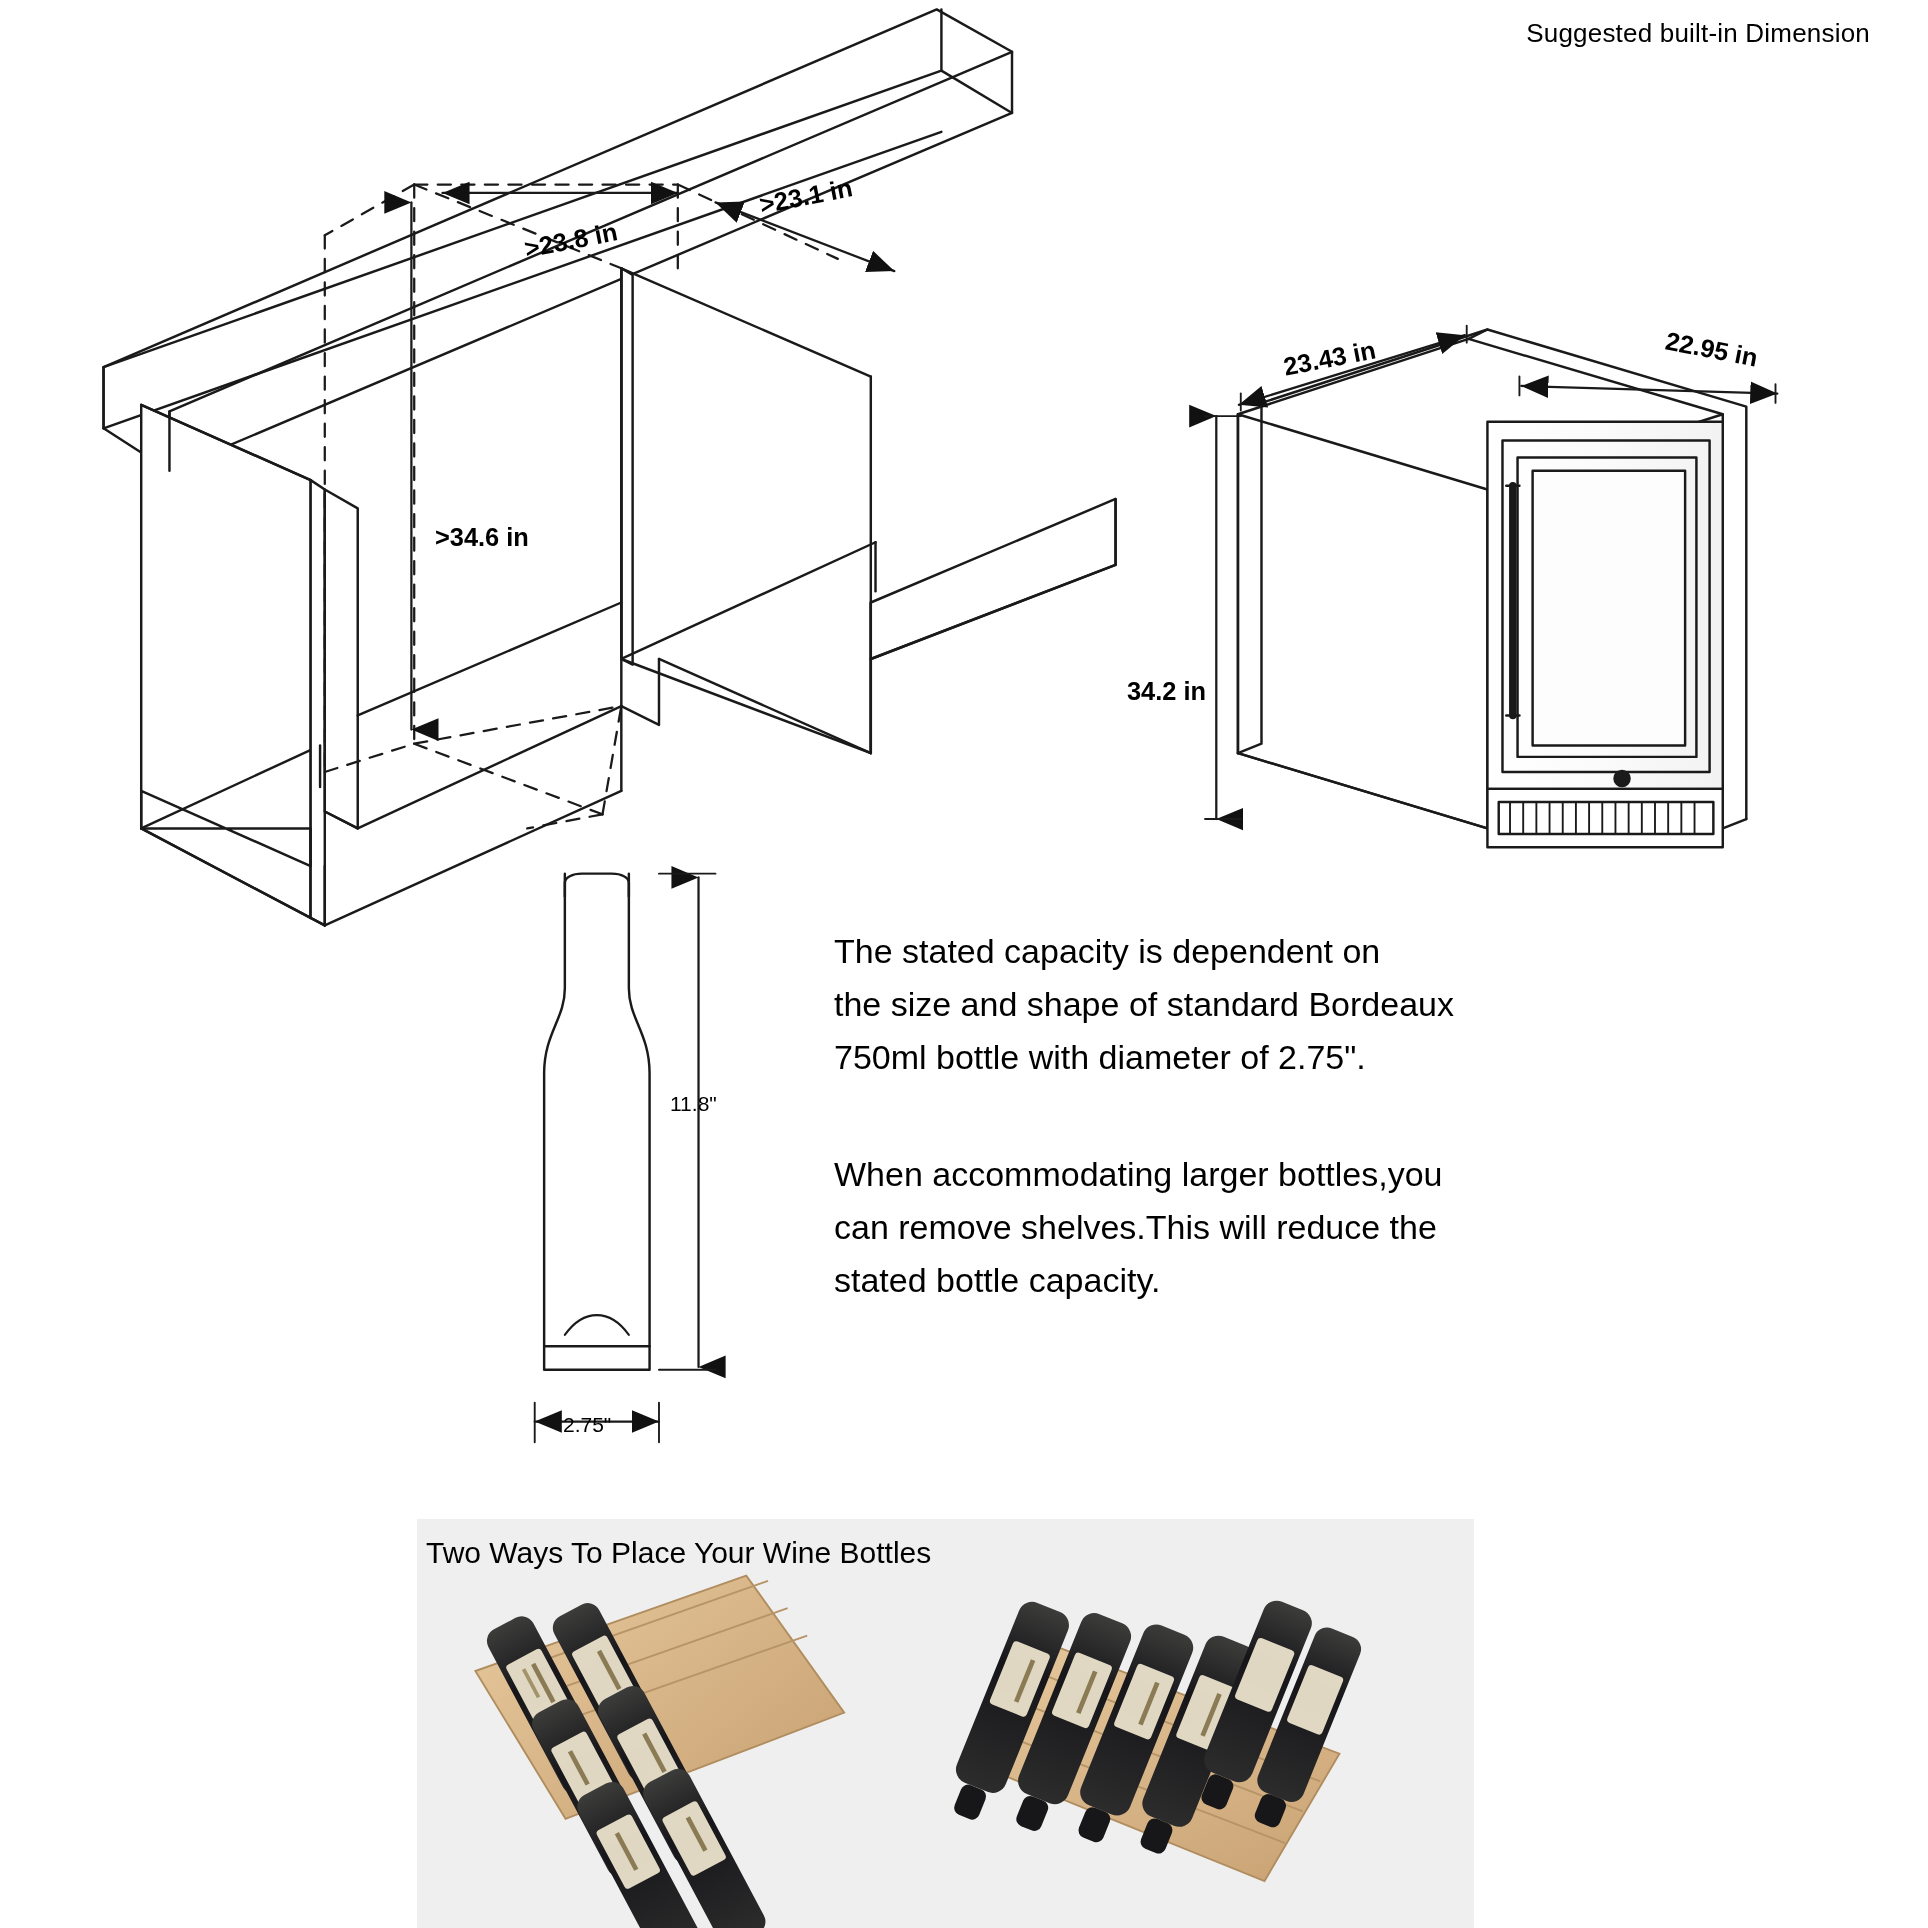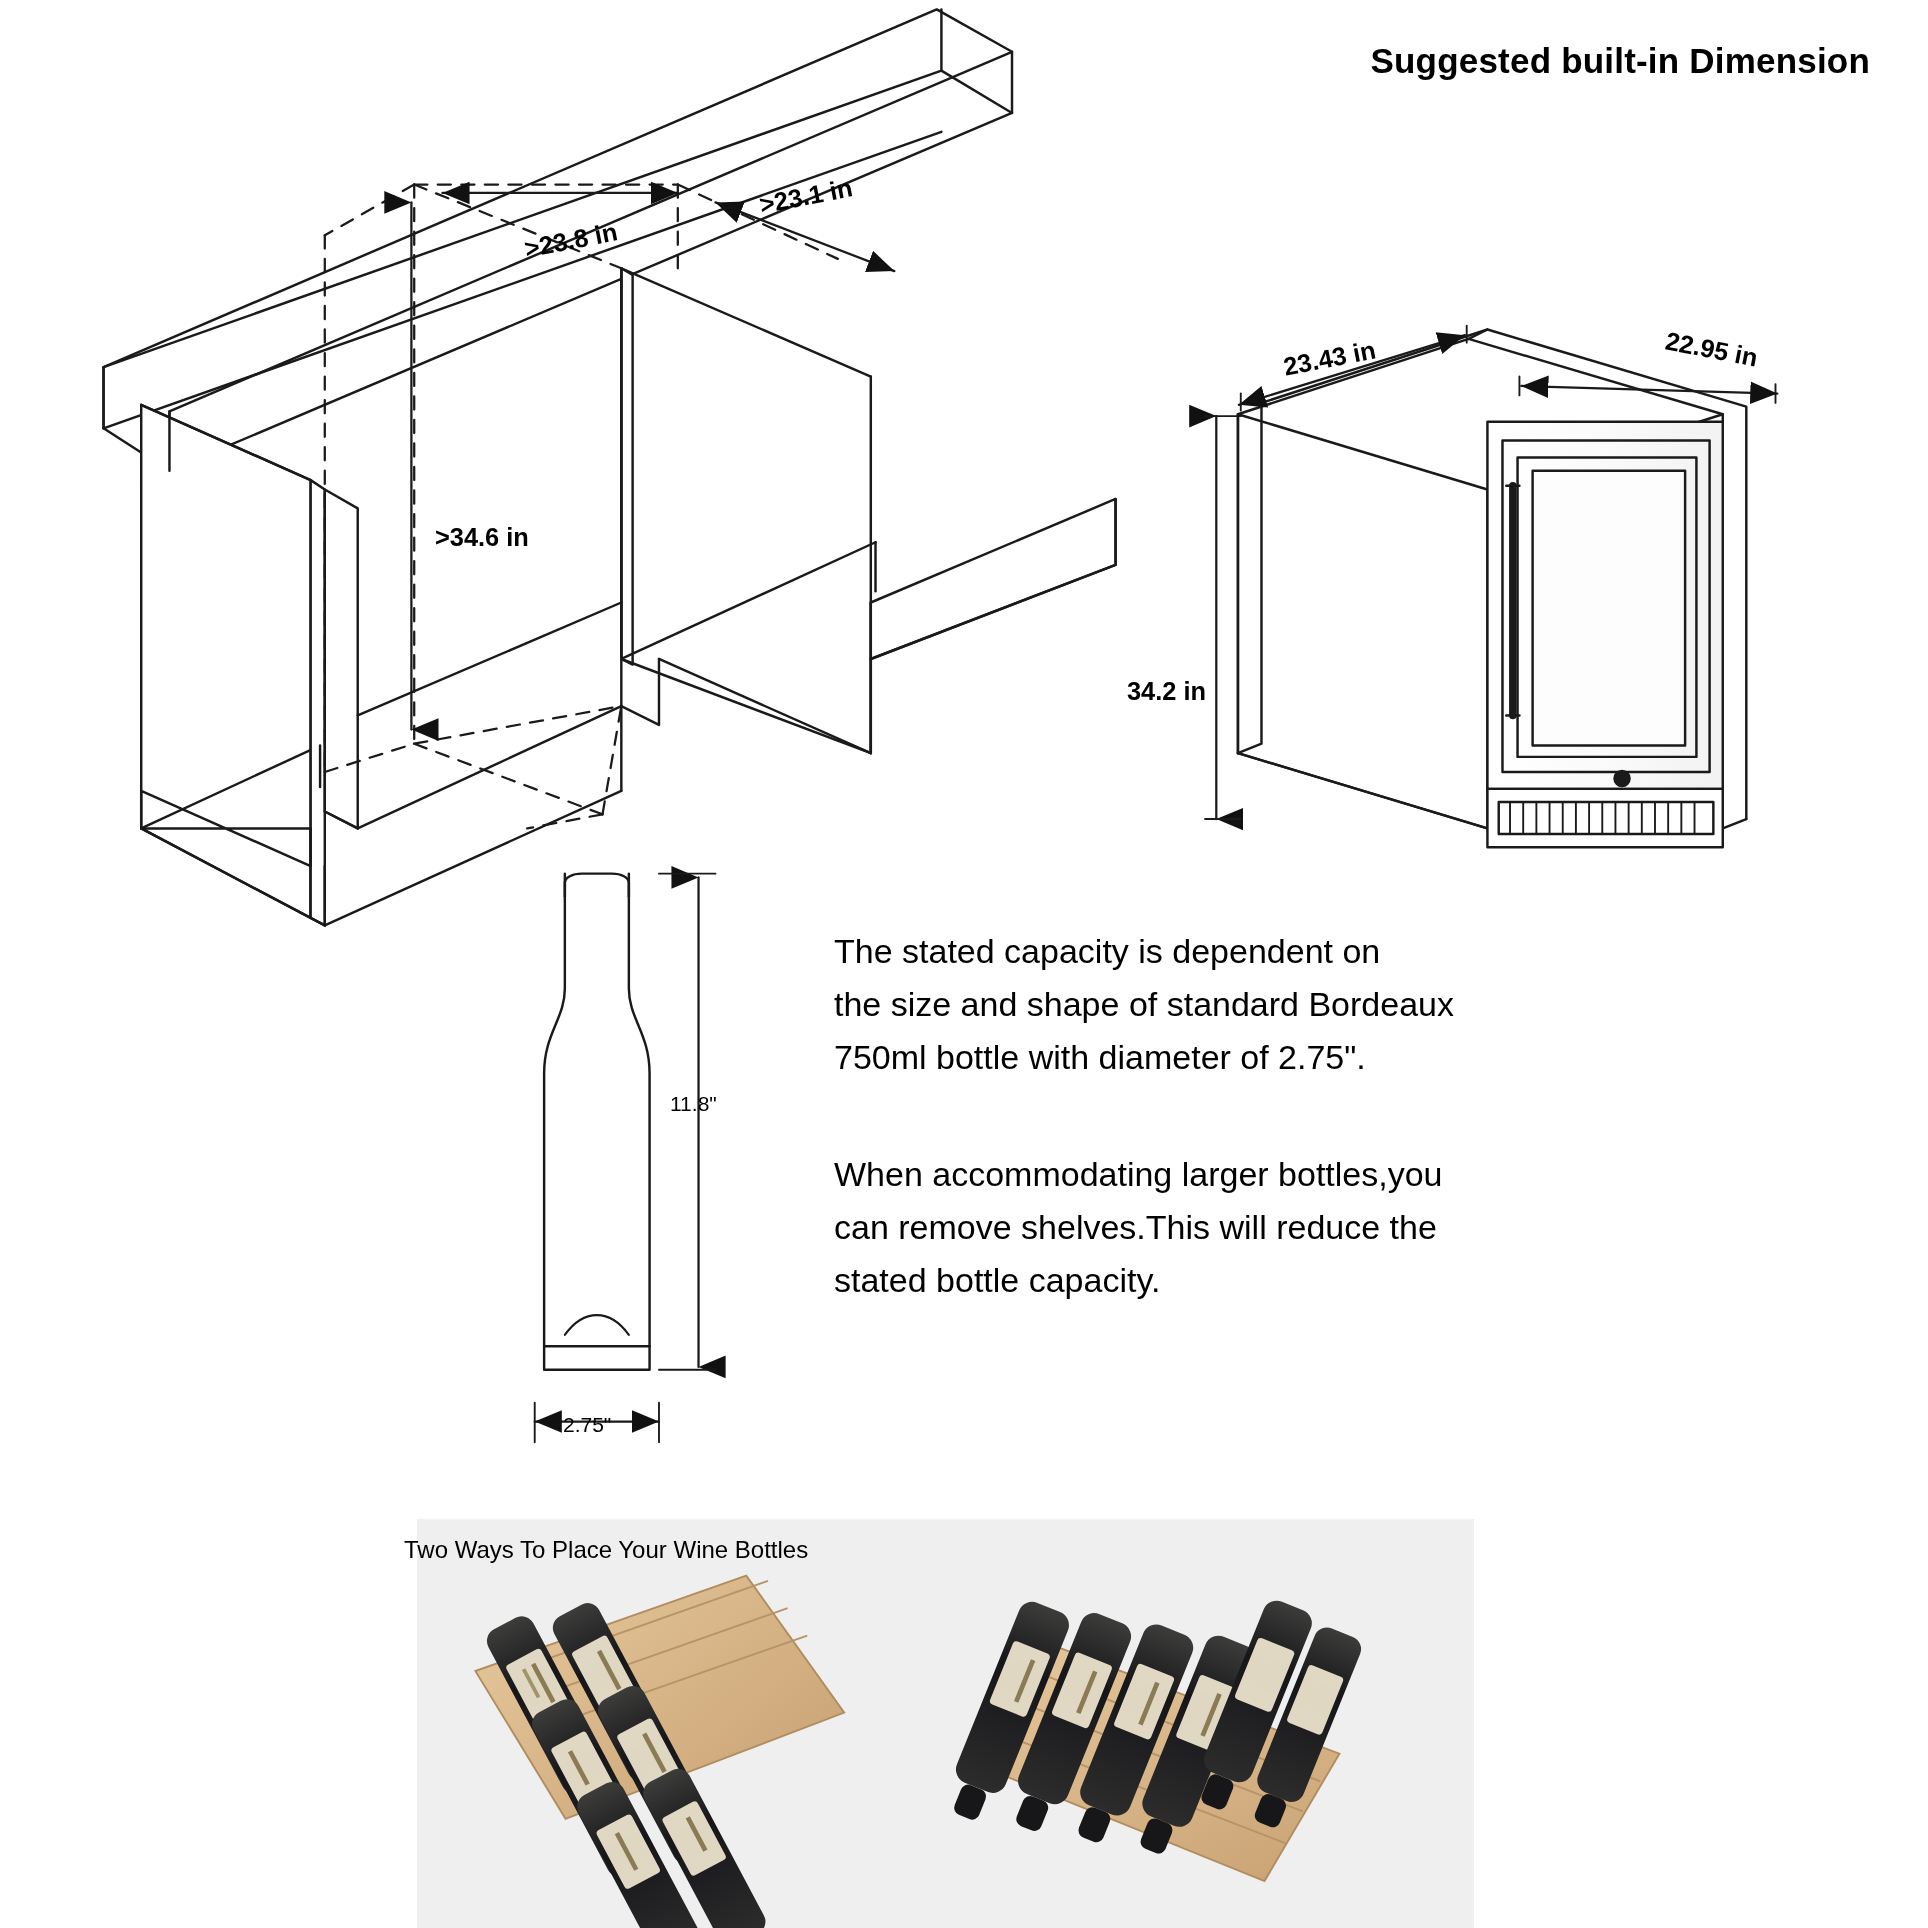--- a/index.html
+++ b/index.html
@@ -22,23 +22,23 @@
     height: 1928px;
   }
   svg { display: block; }
   .lbl {
     position: absolute;
     font-family: "Liberation Sans", sans-serif;
     white-space: pre;
   }
   #title {
     right: 58px;
-    top: 41px;
-    font-size: 35px;
-    font-weight: bold;
+    top: 18px;
+    font-size: 26px;
+    font-weight: normal;
     letter-spacing: 0.2px;
   }
   .dimlabel {
     font-size: 25.4px;
     font-weight: bold;
   }
   .dimlabel-sm {
     font-size: 21px;
     font-weight: normal;
   }
@@ -62,23 +62,23 @@
   #bottom-panel {
     position: absolute;
     left: 417px;
     top: 1519px;
     width: 1057px;
     height: 410px;
     background: #f0eff0;
   }
   #bottom-title {
     position: absolute;
-    left: 404px;
+    left: 426px;
     top: 1536px;
-    font-size: 24px;
+    font-size: 30px;
     font-family: "Liberation Sans", sans-serif;
   }
 </style>
 </head>
 <body>
 
 <div class="canvas">
 <svg width="1928" height="1928" viewBox="0 0 2048 2048">
 
   <defs>

